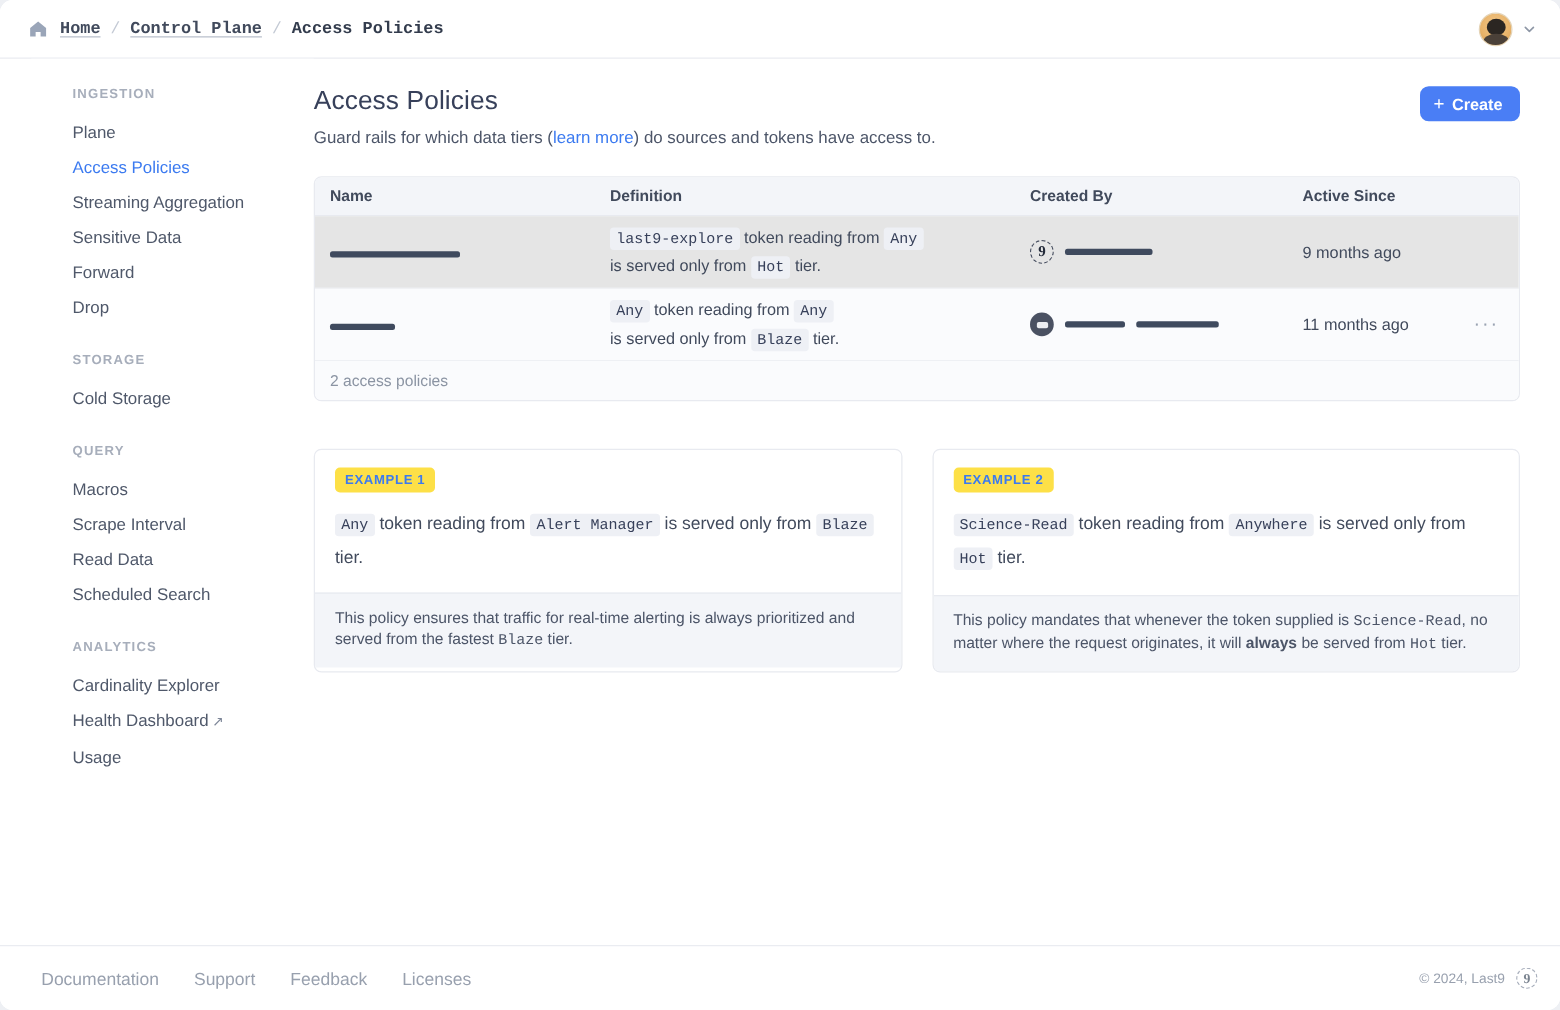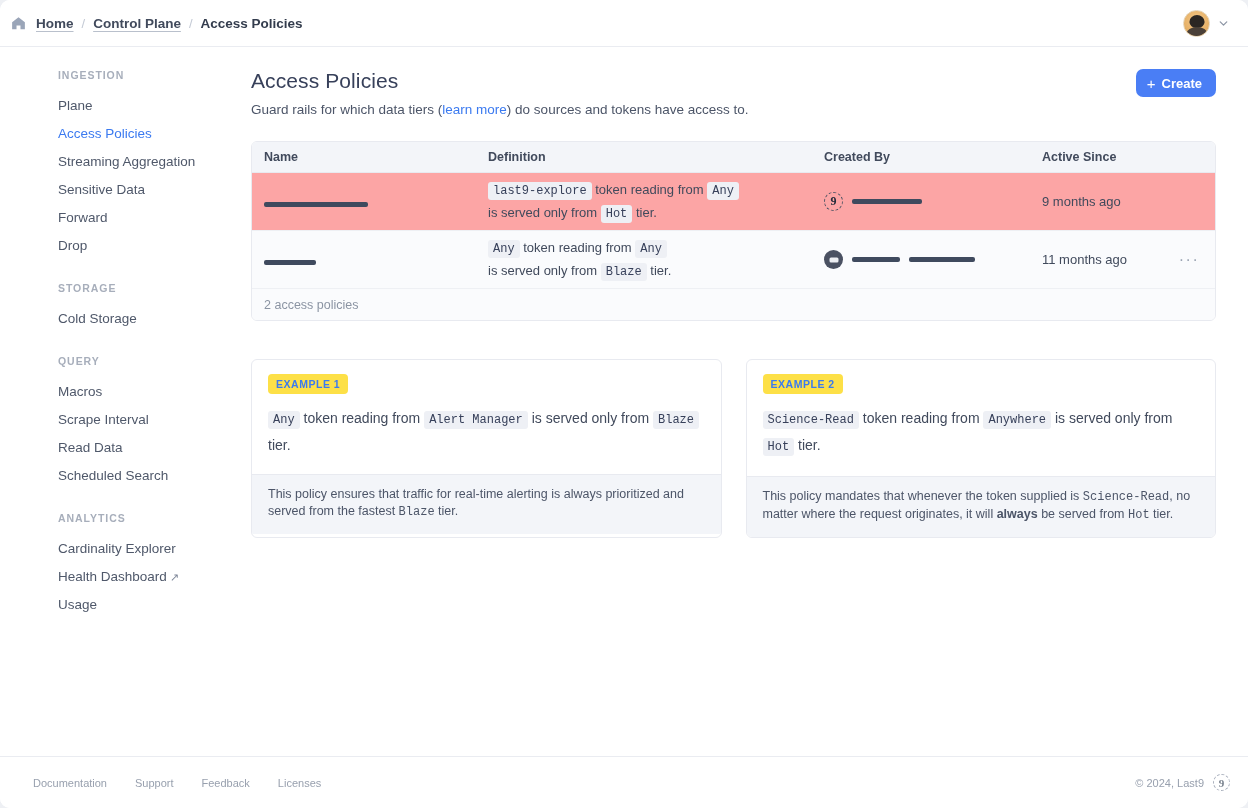--- a/index.html
+++ b/index.html
@@ -16,22 +16,23 @@
     border-radius: 10px;
     overflow: hidden;
     display: flex; flex-direction: column;
   }
 
   
   .topbar {
     height: 47px; flex: 0 0 47px;
     border-bottom: 1px solid #eaecf1;
     display: flex; align-items: center;
-    padding: 0 18px 0 10px;
+    padding: 0 18px 0 22px;
     background: #fff;
+    font-family: Liberation Mono, monospace;
   }
   .breadcrumb { display: flex; align-items: center; gap: 9px; font-size: 13.5px; }
   .home-icon { display: inline-flex; width: 17px; height: 17px; align-items: center; justify-content: center; }
   .crumb {
     color: #414a5c; font-weight: bold; font-size: 13.5px;
     text-decoration: underline; text-underline-offset: 3px;
     text-decoration-color: #b9c0cc; text-decoration-thickness: 1px;
   }
   .crumb.current { text-decoration: none; color: #333c4d; }
   .sep { color: #c3c9d4; font-size: 13px; }
@@ -99,21 +100,21 @@
   .thead {
     background: #f3f5f9; height: 31px; border-bottom: 1px solid #e8eaf0;
   }
   .thead .cell { font-size: 12.5px; font-weight: bold; color: #414a5c; }
   .cell { padding: 0 12px; min-width: 0; }
   .c-name  { flex: 0 0 224px; }
   .c-def   { flex: 0 0 336px; }
   .c-by    { flex: 0 0 218px; }
   .c-since { flex: 1 1 auto; }
   .c-act   { flex: 0 0 52px; text-align: center; }
-  .tbody-row { min-height: 58px; border-bottom: 1px solid #eef0f4; background: #fca5a5; }
+  .tbody-row { min-height: 58px; border-bottom: 1px solid #eef0f4; background: #e5e5e5; }
   .tbody-row.alt { background: #fafbfd; }
   .redact { display: inline-block; height: 5px; border-radius: 2px; background: #3f4a5e; }
   .def-text { font-size: 13px; color: #414a5c; line-height: 22px; }
   .pill {
     font-family: "Liberation Mono", monospace; font-size: 12px;
     background: #eef0f5; color: #37405a;
     padding: 2px 5px; border-radius: 3px; white-space: nowrap;
   }
   .by-wrap { display: flex; align-items: center; gap: 9px; }
   .badge9 {
@@ -158,21 +159,21 @@
     padding: 11px 16px 13px; font-size: 12.5px; color: #4c5568; line-height: 17px;
   }
   .mono-inline { font-family: "Liberation Mono", monospace; font-size: 12px; }
 
   
   .footer {
     flex: 0 0 52px; height: 52px; border-top: 1px solid #eaecf1;
     display: flex; align-items: center; padding: 0 18px 0 33px; background: #fff;
   }
   .flinks { display: flex; gap: 28px; }
-  .flink { font-size: 11px; color: #98a0ae; text-decoration: none; cursor: pointer; }
+  .flink { font-size: 14px; color: #98a0ae; text-decoration: none; cursor: pointer; }
   .fright { margin-left: auto; display: flex; align-items: center; gap: 9px; }
   .copy { font-size: 11px; color: #98a0ae; }
   .badge9.small { width: 17px; height: 17px; flex: 0 0 17px; font-size: 11px; border-color: #a8afbc; color: #7a838f; }
 </style>
 </head>
 <body>
 
 <div class="app">
 
   <div class="topbar">

